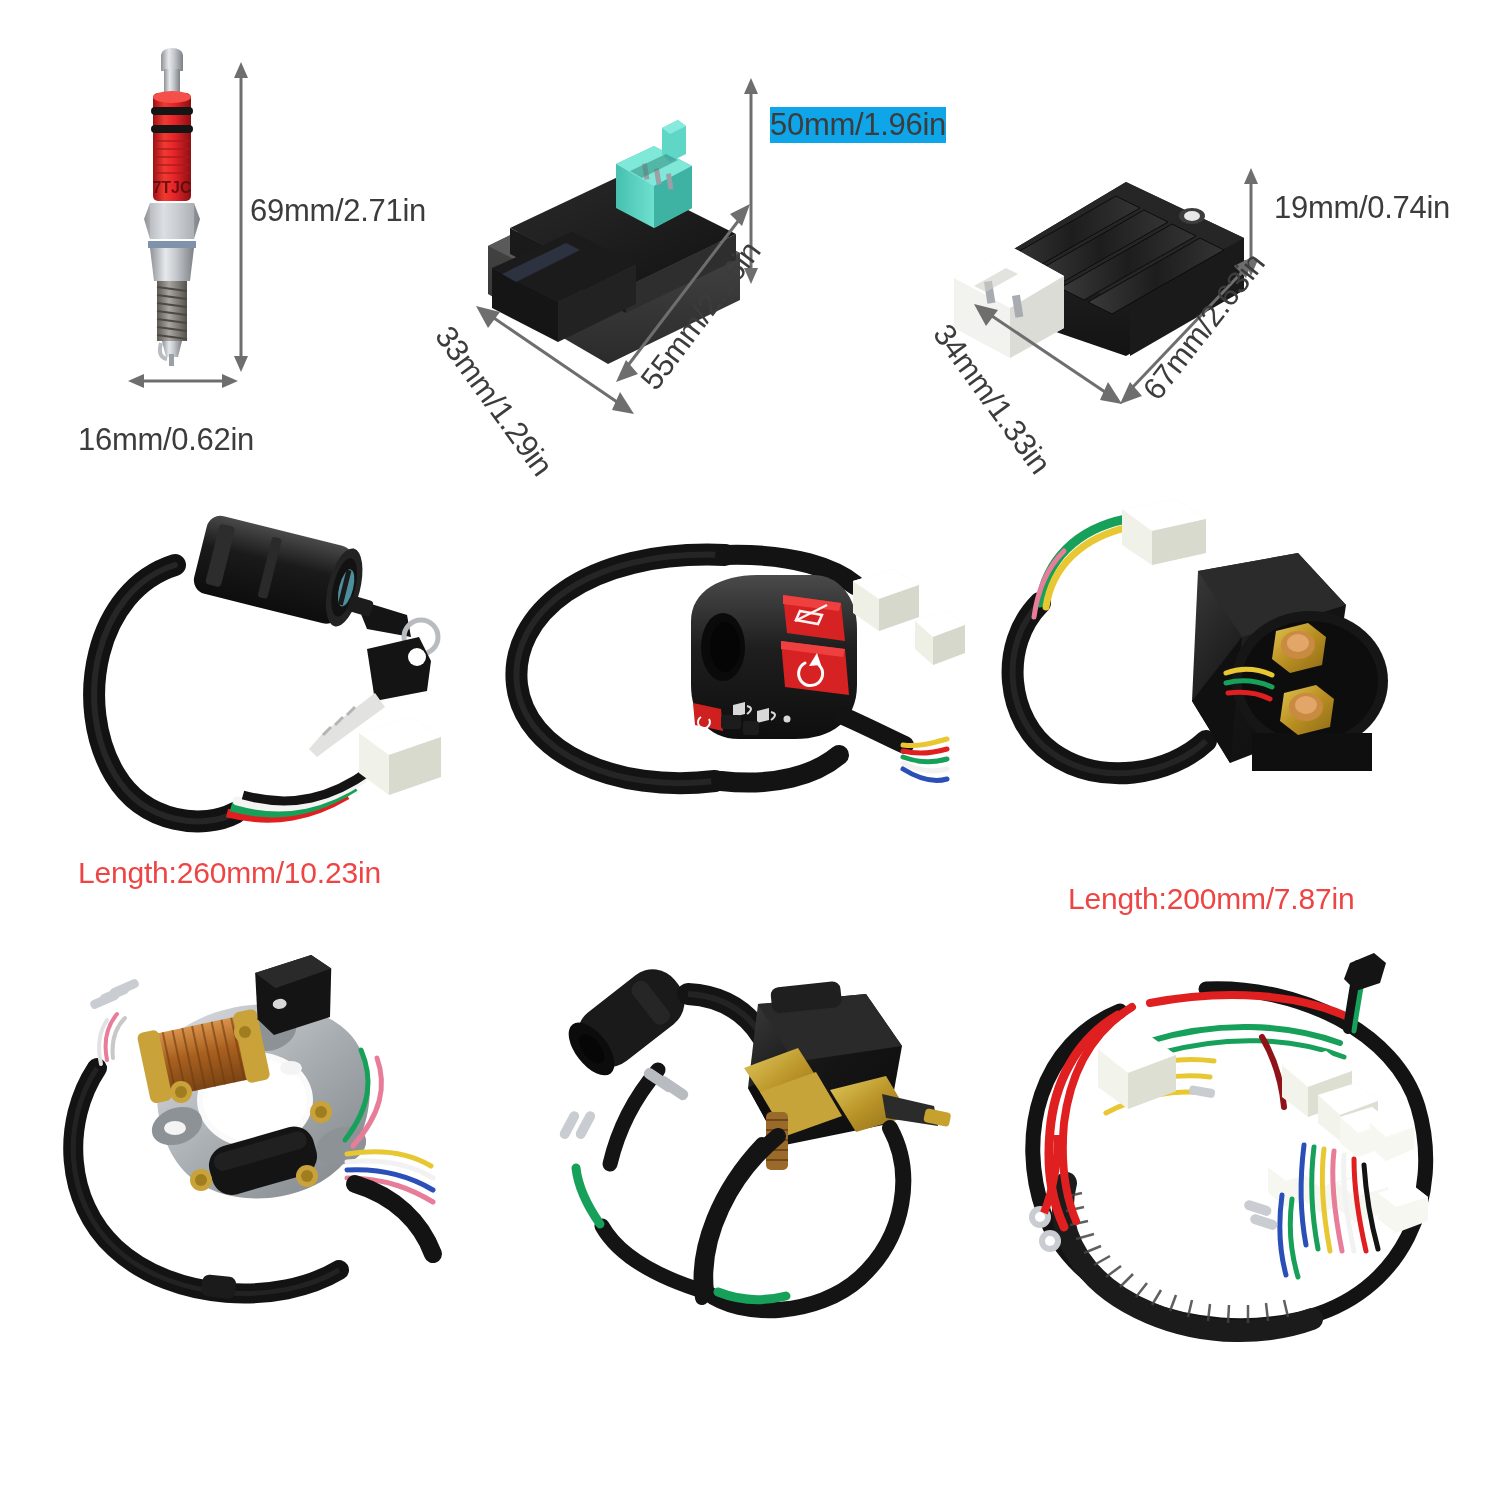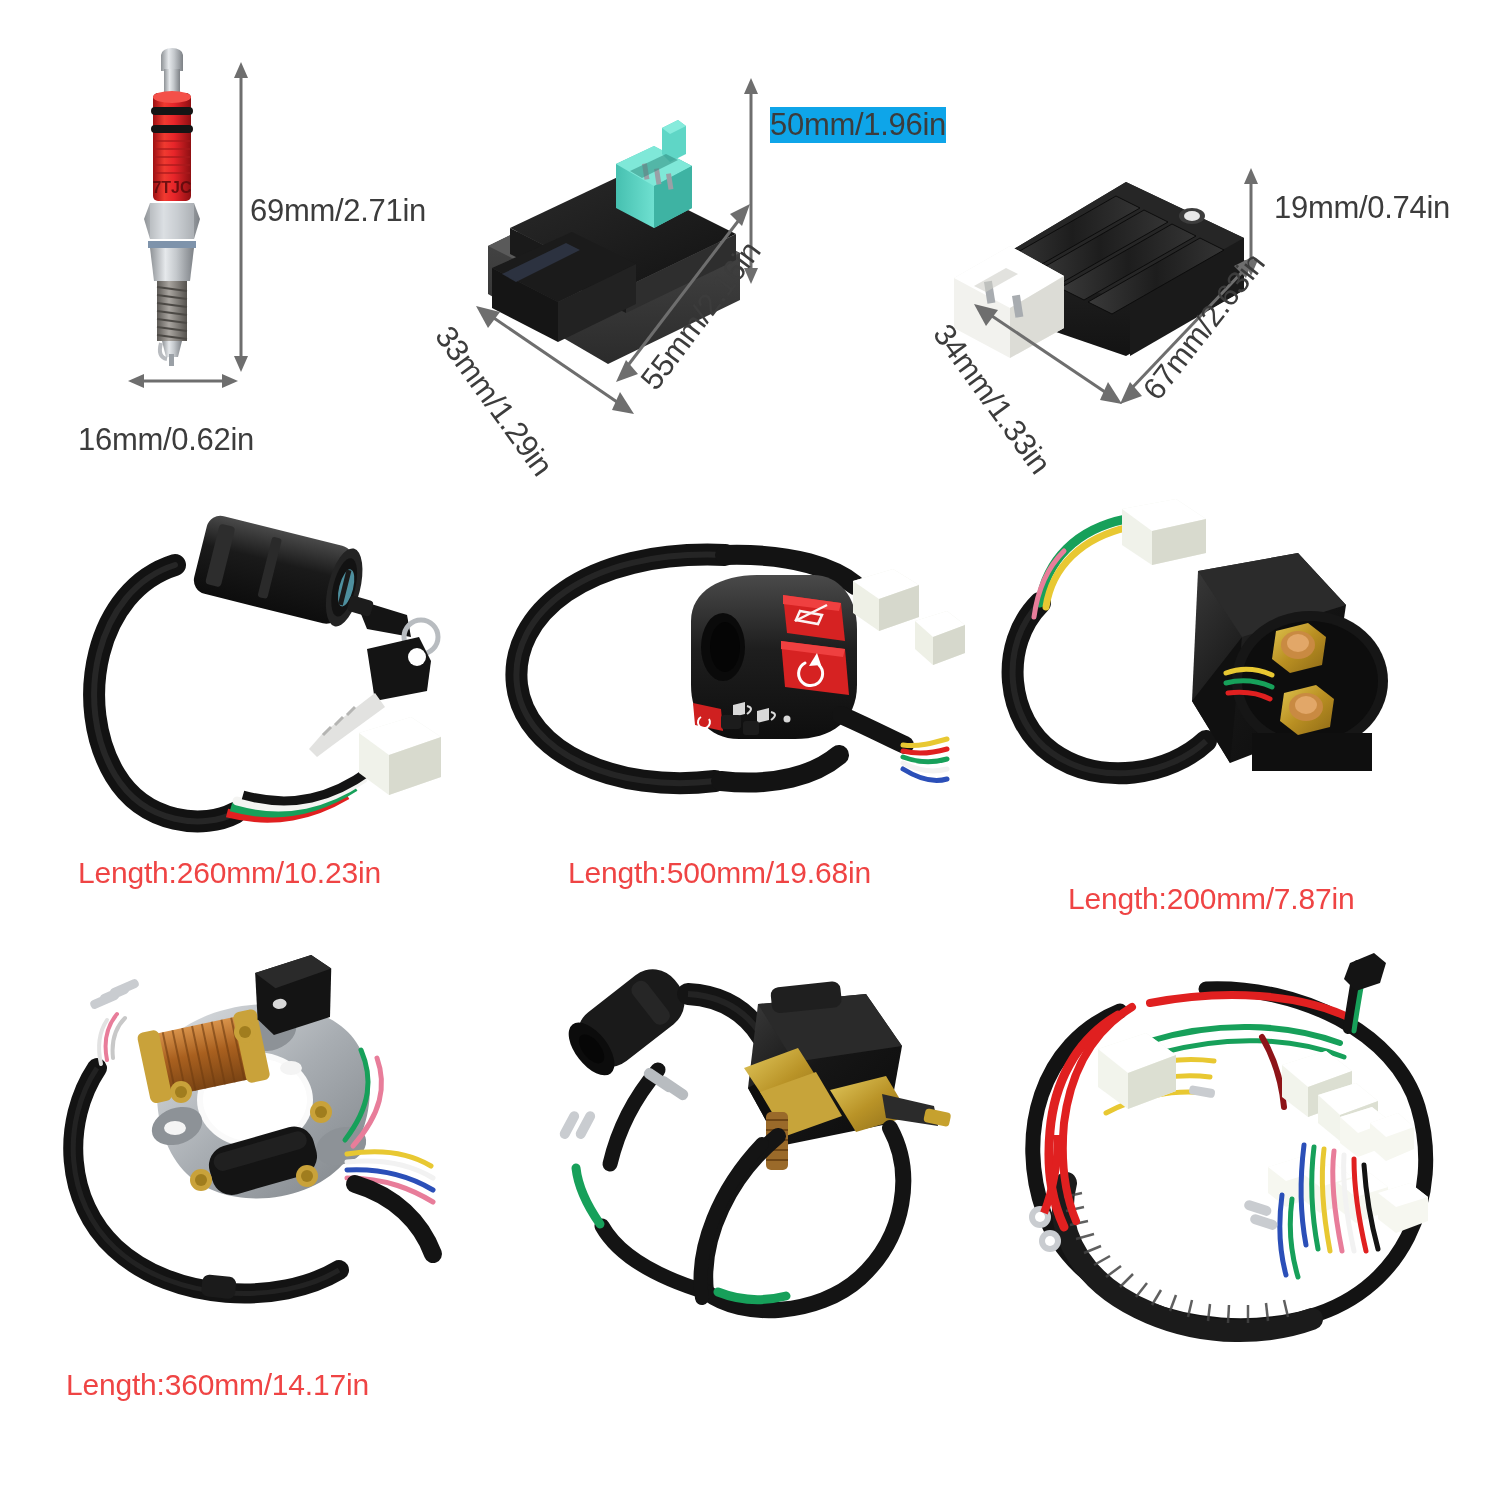--- a/index.html
+++ b/index.html
@@ -339,21 +339,20 @@
         <path d="M358 56 L398 44 L424 60 L424 92 L384 106 L358 88 Z" fill="#eef0e6"></path>
         <path d="M358 56 L398 44 L424 60 L384 74 Z" fill="#ffffff"></path>
         <path d="M384 74 L424 60 L424 92 L384 106 Z" fill="#d6d8cc"></path>
 
         <path d="M420 96 L452 86 L470 100 L470 128 L438 140 L420 124 Z" fill="#eef0e6"></path>
         <path d="M420 96 L452 86 L470 100 L438 112 Z" fill="#ffffff"></path>
         <path d="M438 112 L470 100 L470 128 L438 140 Z" fill="#d6d8cc"></path>
       </g>
     </svg>
   </div>
-  <div class="lenlabel" style="left:568px;top:856px;">Length:500mm/19.68in</div>
 
   <div class="part" style="left:980px;top:495px;">
     <svg width="440" height="340" viewBox="0 0 440 340">
       <defs>
         <linearGradient id="relBody" x1="0" y1="0" x2="1" y2="1">
           <stop offset="0" stop-color="#3c3c3c"></stop>
             <stop offset="0.5" stop-color="#151515"></stop>
           <stop offset="1" stop-color="#0a0a0a"></stop>
         </linearGradient>
         <linearGradient id="brassG" x1="0" y1="0" x2="1" y2="1">
@@ -495,21 +494,20 @@
           <path d="M298 206 C326 174 332 146 322 118" stroke="#e87d9a"></path>
           <path d="M292 214 C330 208 356 214 376 226" stroke="#e8c832"></path>
           <path d="M292 222 C332 218 358 226 378 238" stroke="#f2f2f2"></path>
           <path d="M292 230 C332 228 358 238 378 250" stroke="#2b4fb8"></path>
           <path d="M292 238 C332 238 358 250 378 262" stroke="#e87d9a"></path>
         </g>
         <path d="M300 244 C340 256 366 282 378 314" stroke="#131313" stroke-width="18" fill="none" stroke-linecap="round"></path>
       </g>
     </svg>
   </div>
-  <div class="lenlabel" style="left:66px;top:1368px;">Length:360mm/14.17in</div>
 
   <div class="part" style="left:530px;top:940px;">
     <svg width="430" height="400" viewBox="0 0 430 400">
       <defs>
         <linearGradient id="coilBody" x1="0" y1="0" x2="1" y2="1">
           <stop offset="0" stop-color="#3c3c3c"></stop>
             <stop offset="0.45" stop-color="#161616"></stop>
           <stop offset="1" stop-color="#0b0b0b"></stop>
         </linearGradient>
         <linearGradient id="brkt" x1="0" y1="0" x2="1" y2="1">

